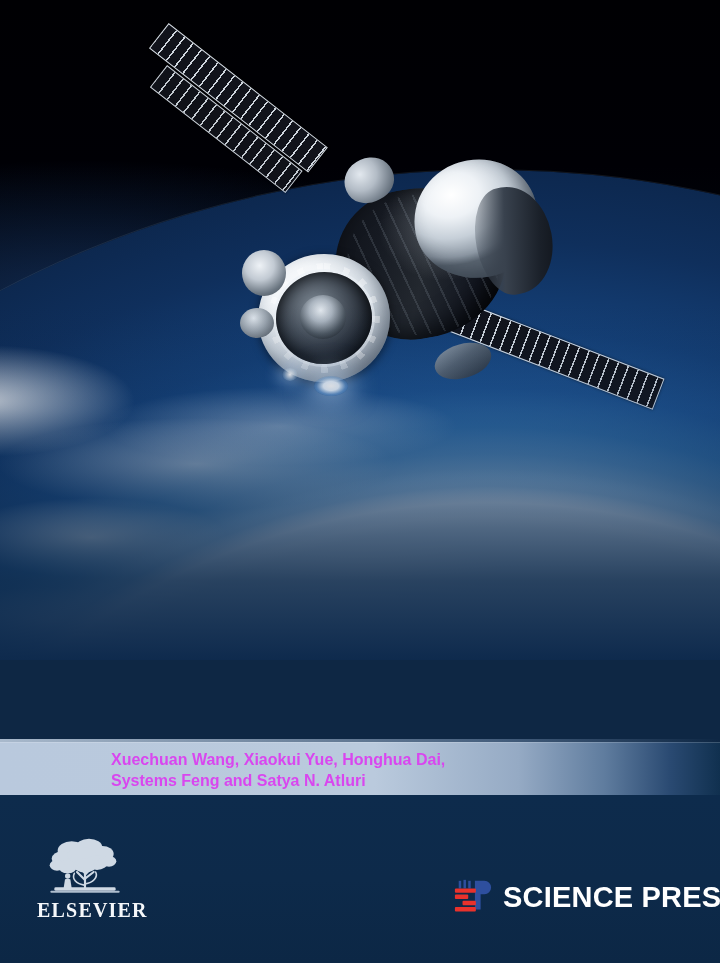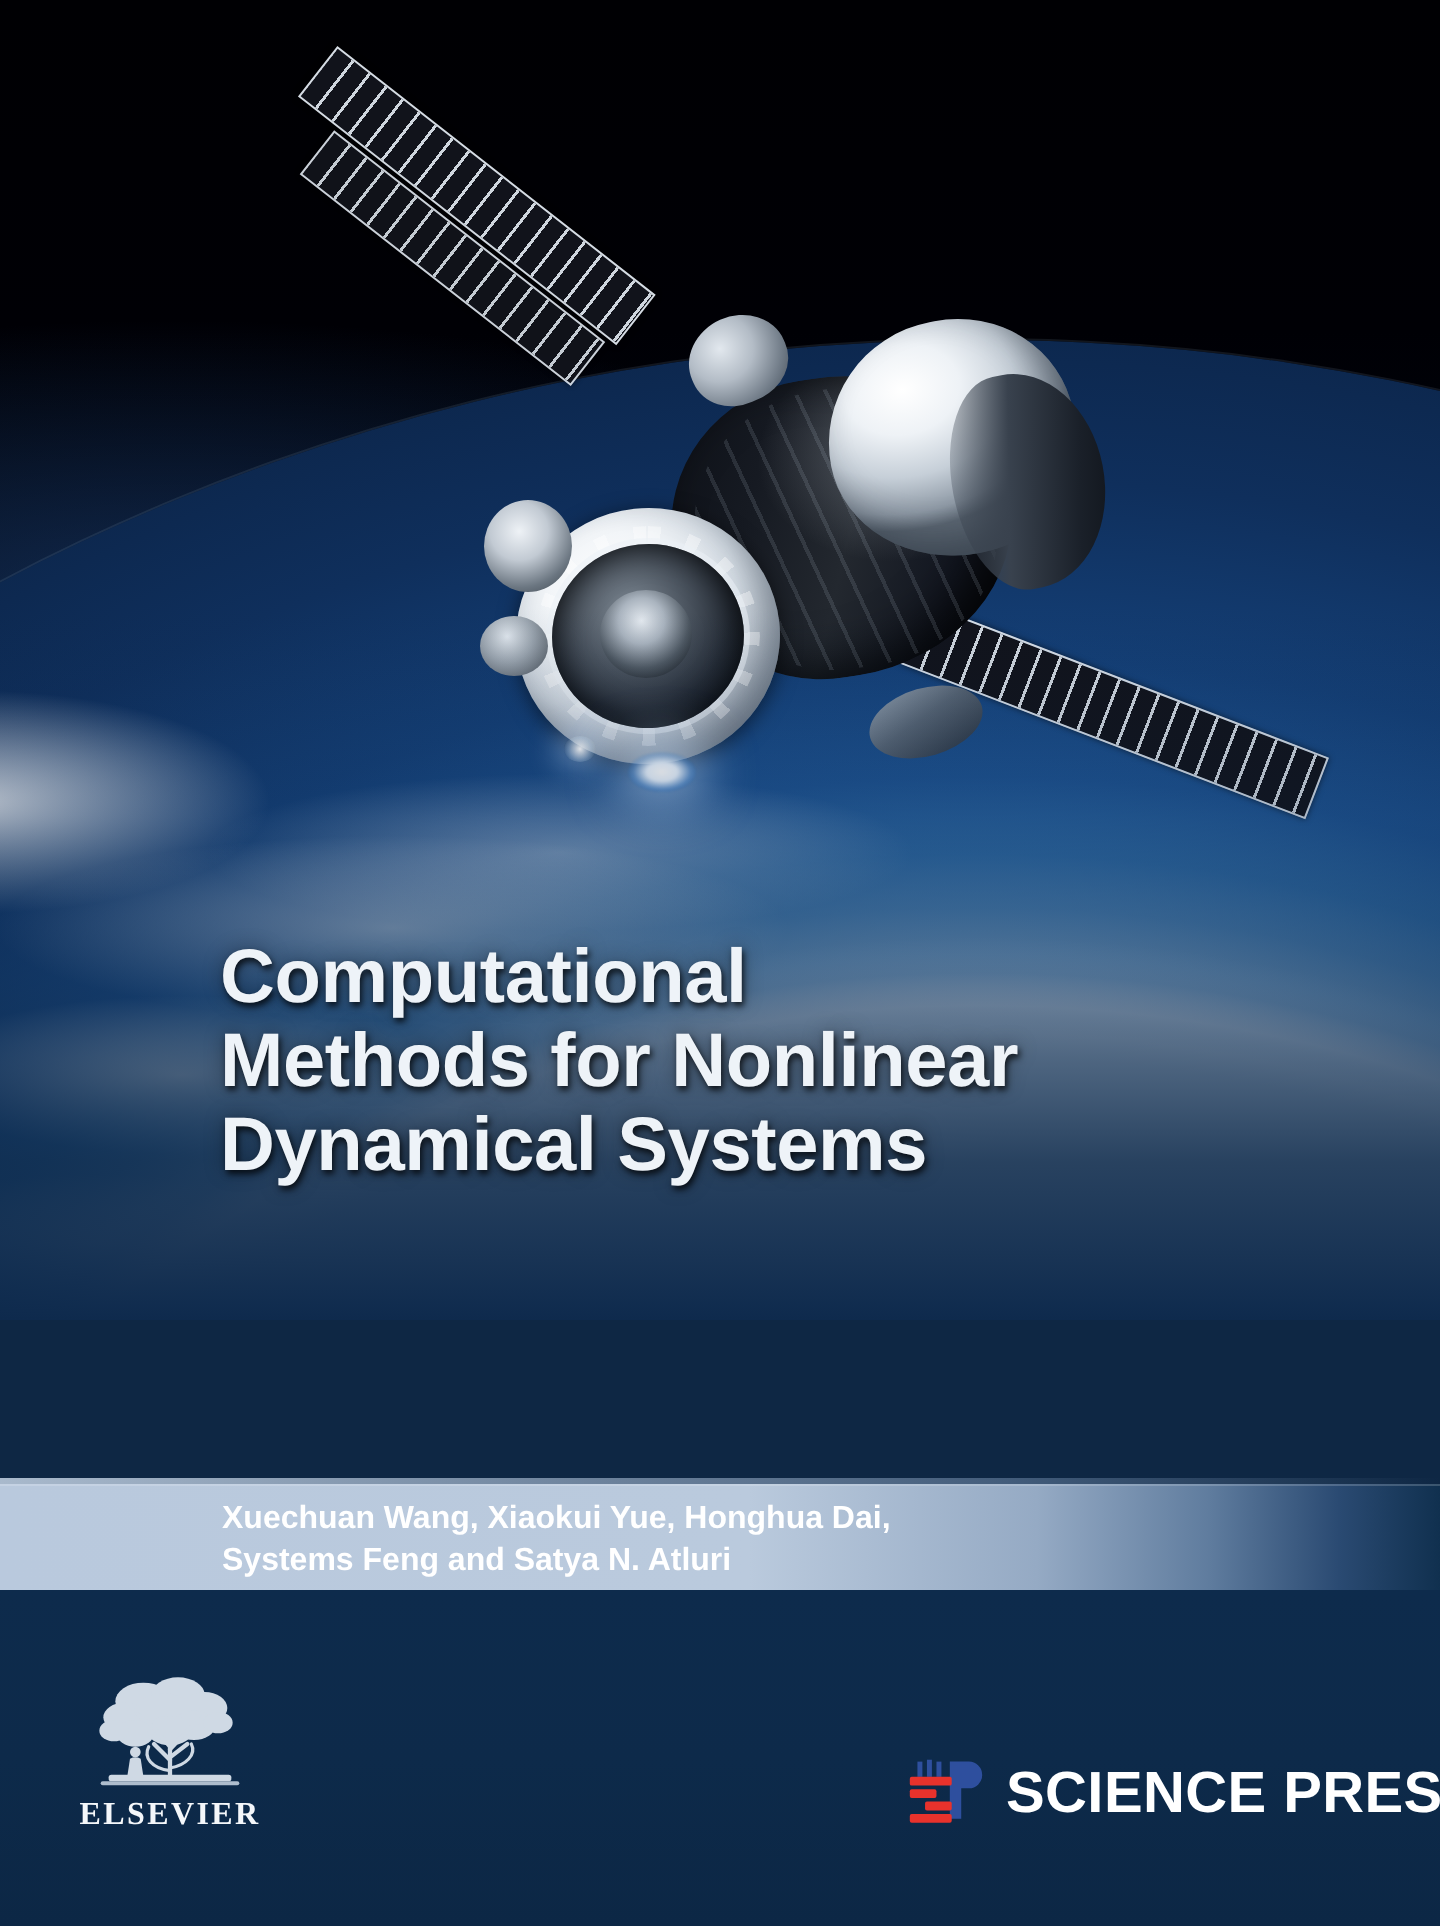--- a/index.html
+++ b/index.html
@@ -375,21 +375,21 @@
     width: 720px;
     height: 3px;
     background: linear-gradient(90deg, rgba(196,211,228,.85) 0%, rgba(120,146,178,.5) 70%, rgba(14,42,70,0) 100%);
   }
   .authors {
     position: absolute;
     left: 111px;
     top: 749px;
     width: 560px;
     margin: 0;
-    color: #ffffff;
+    color: #d946ef;
     font-family: "Liberation Sans", sans-serif;
     font-size: 16px;
     font-weight: bold;
     line-height: 21px;
   }
 
   
   .footer {
     position: absolute;
     left: 0;
@@ -410,21 +410,21 @@
     display: block;
     width: 82px;
     height: 60px;
     margin: 0 auto 3px auto;
   }
   .elsevier-word {
     display: block;
     text-align: center;
     color: #f4f7fa;
     font-family: "Liberation Serif", serif;
-    font-size: 16px;
+    font-size: 20px;
     font-weight: bold;
     letter-spacing: 1.2px;
   }
 
   
   .sciencepress {
     position: absolute;
     left: 452px;
     top: 82px;
     display: flex;
@@ -477,21 +477,20 @@
       <div class="side-pod-left2"></div>
 
       <div class="flare2"></div>
       <div class="flare"></div>
     </div>
 
     <div class="art-fade"></div>
   </div>
 
   <div class="text-zone">
-    <h1 class="title"><span>Computational</span><br><span>Methods for Nonlinear</span><br><span>Dynamical Systems</span></h1>
 
   </div>
 
   <div class="author-band-top"></div>
   <div class="author-band"></div>
   <p class="authors"><span>Xuechuan Wang, Xiaokui Yue, Honghua Dai,</span><br><span>Systems Feng and Satya N. Atluri</span></p>
 
   <div class="footer">
 
     <div class="elsevier">

